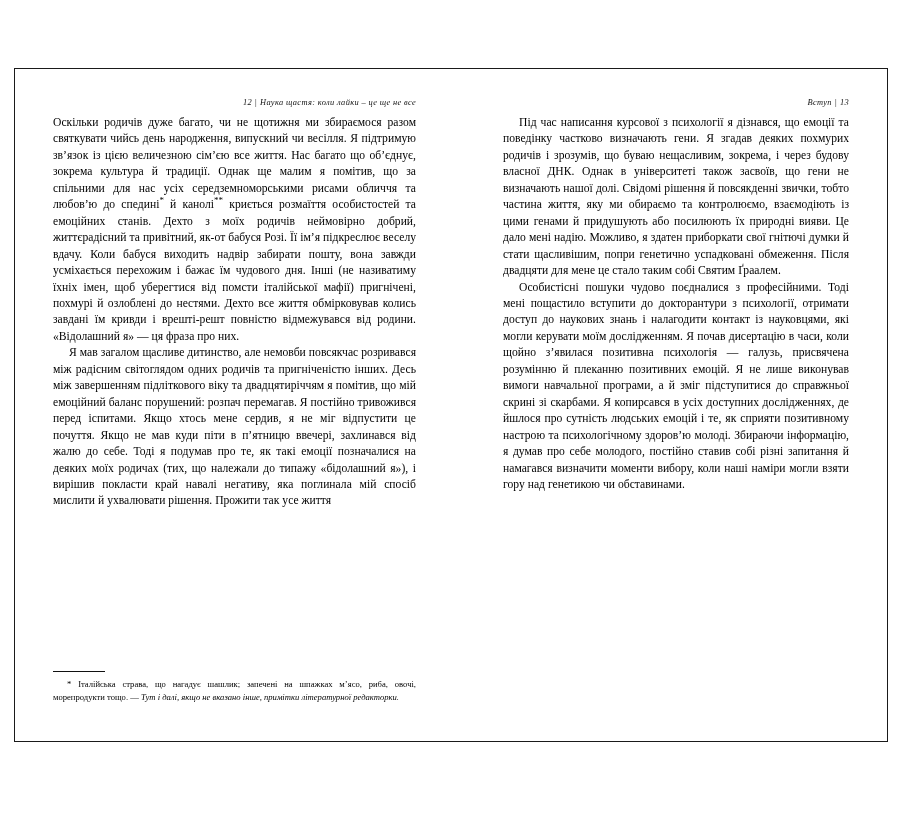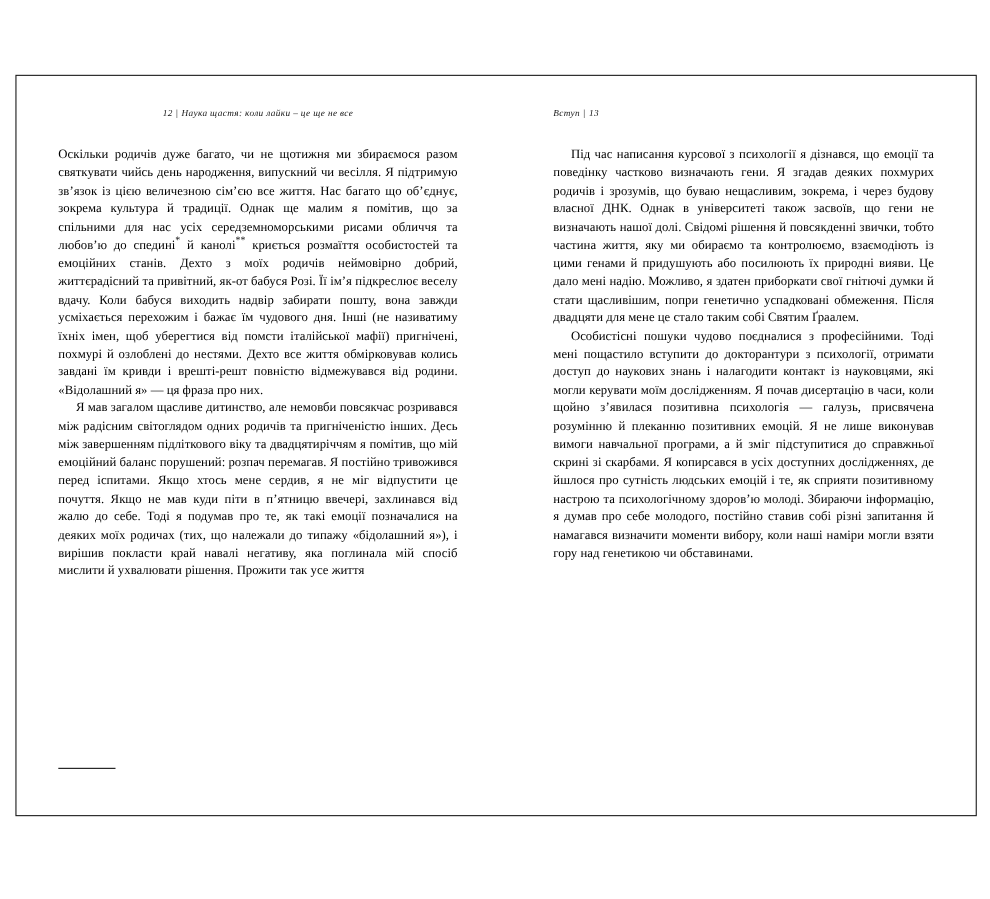--- a/index.html
+++ b/index.html
@@ -50,30 +50,30 @@
 
   .running-head {
     font-size: 8.4px;
     font-style: italic;
     letter-spacing: 0.35px;
     white-space: nowrap;
     height: 12px;
     line-height: 12px;
     color: #111111;
   }
-  .running-head.left  { text-align: center; }
-  .running-head.right { text-align: left; }
+  .running-head.left  { text-align: right; }
+  .running-head.right { text-align: right; }
 
   .head-sep {
     font-style: normal;
     padding: 0 3px;
   }
 
   .body-col {
-    margin-top: 24px;
+    margin-top: 6px;
     text-align: justify;
     text-justify: inter-word;
     font-size: 11.6px;
     line-height: 16.45px;
     letter-spacing: 0.02px;
     hyphens: manual;
   }
 
   .body-col p {
     margin: 0;
@@ -119,20 +119,21 @@
         <span>12</span><span class="head-sep">|</span><span>Наука щастя: коли лайки – це ще не все</span>
       </div>
 
       <div class="body-col">
         <p class="no-indent" id="l-p0">Оскільки родичів дуже багато, чи не щотижня ми збираємося разом святкувати чийсь день народження, випускний чи весілля. Я підтримую зв’язок із цією величезною сім’єю все життя. Нас багато що об’єднує, зокрема культура й традиції. Однак ще малим я помітив, що за спільними для нас усіх середземноморськими рисами обличчя та любов’ю до спедині<span class="fn-marker">*</span> й канолі<span class="fn-marker">**</span> криється розмаїття особистостей та емоційних станів. Дехто з моїх родичів неймовірно добрий, життєрадісний та привітний, як-от бабуся Розі. Її ім’я підкреслює веселу вдачу. Коли бабуся виходить надвір забирати пошту, вона завжди усміхається перехожим і бажає їм чудового дня. Інші (не називатиму їхніх імен, щоб уберегтися від помсти італійської мафії) пригнічені, похмурі й озлоблені до нестями. Дехто все життя обмірковував колись завдані їм кривди і врешті-решт повністю відмежувався від родини. «Відолашний я» — ця фраза про них.</p>
         <p id="l-p1">Я мав загалом щасливе дитинство, але немовби повсякчас розривався між радісним світоглядом одних родичів та пригніченістю інших. Десь між завершенням підліткового віку та двадцятиріччям я помітив, що мій емоційний баланс порушений: розпач перемагав. Я постійно тривожився перед іспитами. Якщо хтось мене сердив, я не міг відпустити це почуття. Якщо не мав куди піти в п’ятницю ввечері, захлинався від жалю до себе. Тоді я подумав про те, як такі емоції позначалися на деяких моїх родичах (тих, що належали до типажу «бідолашний я»), і вирішив покласти край навалі негативу, яка поглинала мій спосіб мислити й ухвалювати рішення. Прожити так усе життя</p>
       </div>
 
       <div class="footnotes">
         <div class="fn-rule"></div>
+        <p id="l-fn0"><span>* </span>Італійська страва, що нагадує шашлик; запечені на шпажках м’ясо, риба, овочі, морепродукти тощо. — <span class="fn-em">Тут і далі, якщо не вказано інше, примітки літературної редакторки.</span></p>
       </div>
     </div>
 
     <div class="page page-right">
       <div class="running-head right">
         <span>Вступ</span><span class="head-sep">|</span><span>13</span>
       </div>
 
       <div class="body-col">
         <p id="r-p1">Під час написання курсової з психології я дізнався, що емоції та поведінку частково визначають гени. Я згадав деяких похмурих родичів і зрозумів, що буваю нещасливим, зокрема, і через будову власної ДНК. Однак в університеті також засвоїв, що гени не визначають нашої долі. Свідомі рішення й повсякденні звички, тобто частина життя, яку ми обираємо та контролюємо, взаємодіють із цими генами й придушують або посилюють їх природні вияви. Це дало мені надію. Можливо, я здатен приборкати свої гнітючі думки й стати щасливішим, попри генетично успадковані обмеження. Після двадцяти для мене це стало таким собі Святим Ґраалем.</p>

